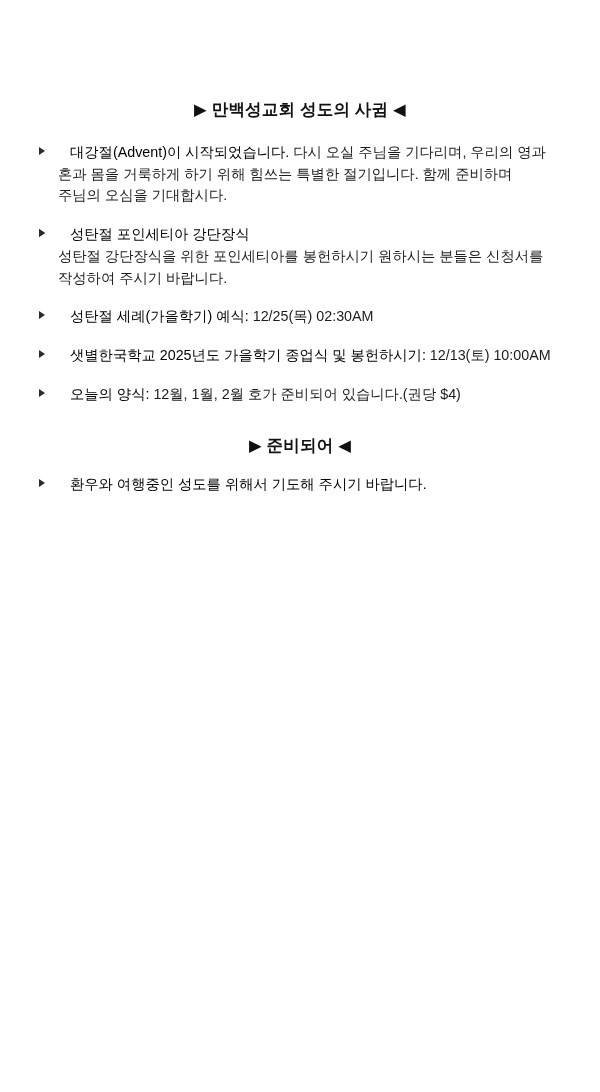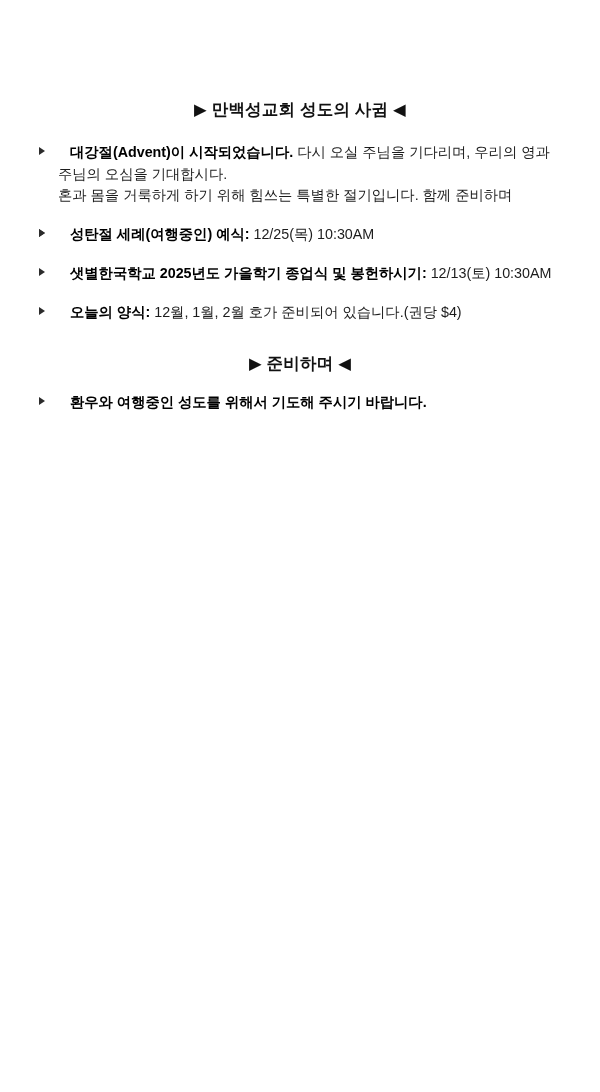--- a/index.html
+++ b/index.html
@@ -52,21 +52,21 @@
     left: 11px;
     top: 5px;
     width: 0;
     height: 0;
     border-top: 4px solid transparent;
     border-bottom: 4px solid transparent;
     border-left: 6px solid #2b2b2b;
   }
   .line { display: block; }
   .lead {
-    font-weight: bold;
+    font-weight: normal;
     color: #000000;
     padding-left: 12px;
   }
   .rest {
     font-weight: normal;
   }
 </style>
 </head>
 <body>
 
@@ -75,56 +75,68 @@
   <div class="section-heading" id="heading-1">▶ 만백성교회 성도의 사귐 ◀</div>
 
   <ul class="list" id="list-1">
 
     <li class="list-item">
       <span class="bullet"></span>
       <span class="line">
         <span class="lead">대강절(Advent)이 시작되었습니다.</span><span class="rest"> 다시 오실 주님을 기다리며, 우리의 영과</span>
       </span>
       <span class="line">
-        <span class="rest">주님의 오심을 기대합시다.</span>
+        <span class="rest">혼과 몸을 거룩하게 하기 위해 힘쓰는 특별한 절기입니다. 함께 준비하며</span>
       </span>
       <span class="line">
-        <span class="rest">혼과 몸을 거룩하게 하기 위해 힘쓰는 특별한 절기입니다. 함께 준비하며</span>
+        <span class="rest">주님의 오심을 기대합시다.</span>
       </span>
     </li>
 
     <li class="list-item">
       <span class="bullet"></span>
     </li>
 
-
     <li class="list-item">
       <span class="bullet"></span>
       <span class="line">
-        <span class="lead">성탄절 세례(여행중인) 예식:</span><span class="rest"> 12/25(목) 10:30AM</span>
+        <span class="lead">성탄절 포인세티아 강단장식</span>
+      </span>
+      <span class="line">
+        <span class="rest">성탄절 강단장식을 위한 포인세티아를 봉헌하시기 원하시는 분들은 신청서를</span>
+      </span>
+      <span class="line">
+        <span class="rest">작성하여 주시기 바랍니다.</span>
       </span>
     </li>
 
     <li class="list-item">
       <span class="bullet"></span>
       <span class="line">
-        <span class="lead">샛별한국학교 2025년도 가을학기 종업식 및 봉헌하시기:</span><span class="rest"> 12/13(토) 10:30AM</span>
+        <span class="lead">성탄절 세례(가을학기) 예식:</span><span class="rest"> 12/25(목) 02:30AM</span>
+      </span>
+    </li>
+
+    <li class="list-item">
+      <span class="bullet"></span>
+      <span class="line">
+        <span class="lead">샛별한국학교 2025년도 가을학기 종업식 및 봉헌하시기:</span><span class="rest"> 12/13(토) 10:00AM</span>
       </span>
     </li>
 
     <li class="list-item">
       <span class="bullet"></span>
       <span class="line">
         <span class="lead">오늘의 양식:</span><span class="rest"> 12월, 1월, 2월 호가 준비되어 있습니다.(권당 $4)</span>
       </span>
     </li>
 
   </ul>
 
-  <div class="section-heading" id="heading-2">▶ 준비하며 ◀</div>
+  <div class="section-heading" id="heading-2">▶ 준비되어 ◀</div>
 
   <ul class="list" id="list-2">
     <li class="list-item">
       <span class="bullet"></span>
       <span class="line">
         <span class="lead">환우와 여행중인 성도를 위해서 기도해 주시기 바랍니다.</span>
       </span>
     </li>
   </ul>
 

